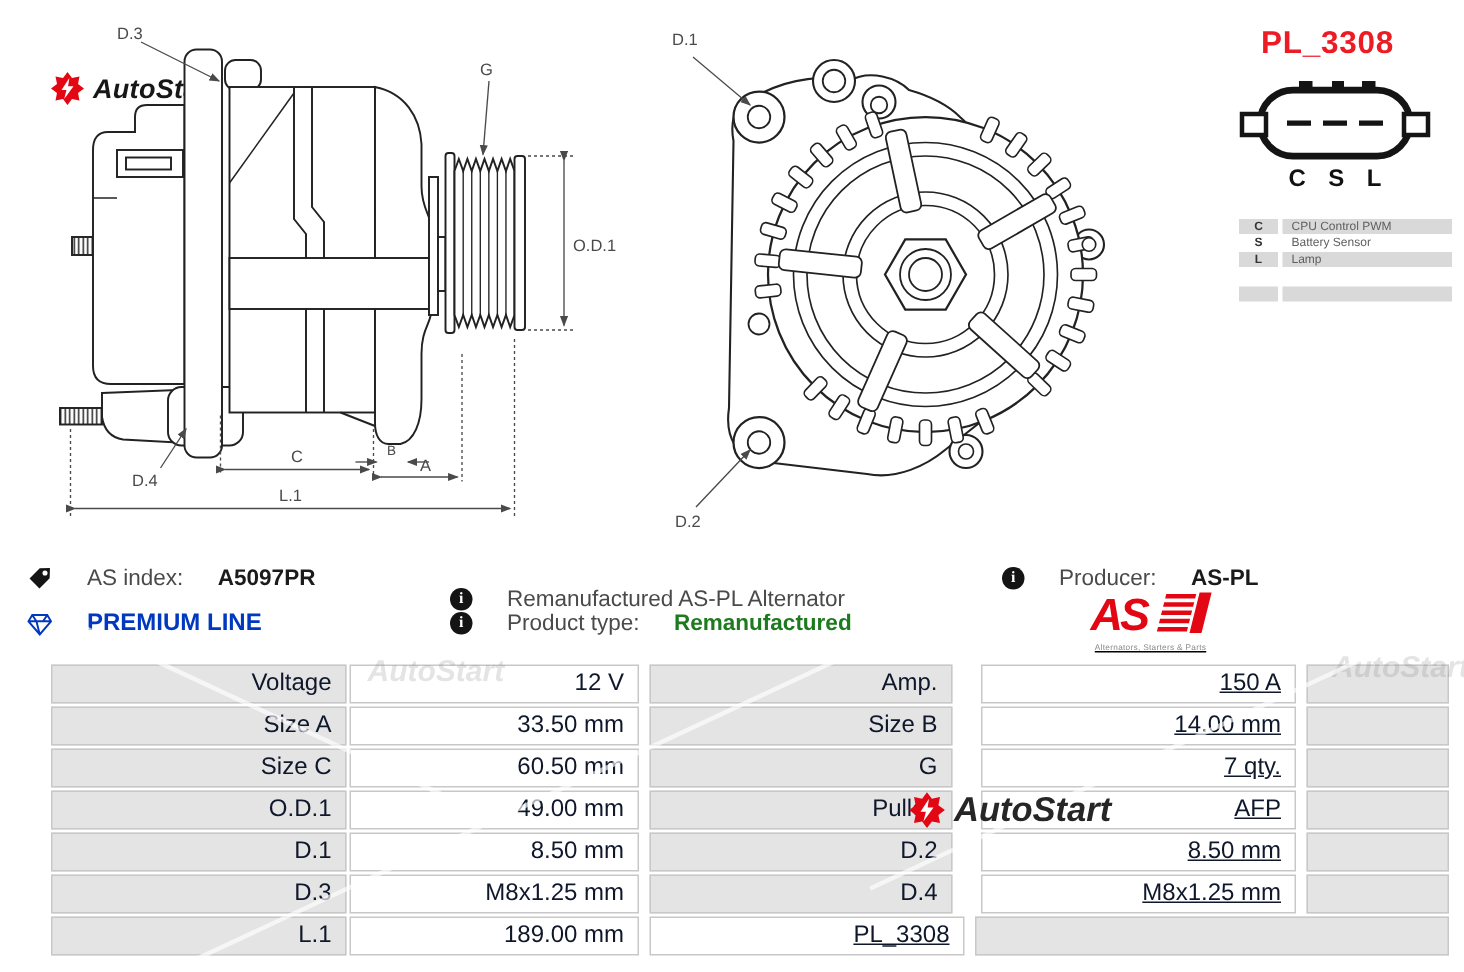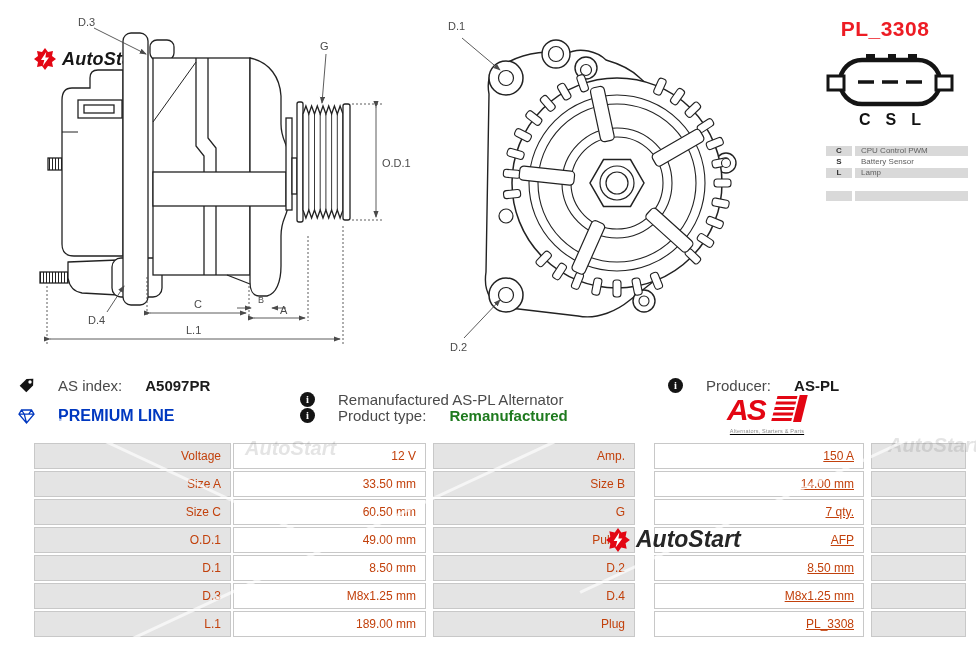--- a/index.html
+++ b/index.html
@@ -28,21 +28,21 @@
   .info-item b{color:#1b1b1b;}
   .info-i{width:15px;height:15px;border-radius:50%;background:#141414;color:#fff;
           display:inline-flex;align-items:center;justify-content:center;
           font-size:10.5px;font-weight:bold;font-family:"Liberation Serif",serif;flex:0 0 auto;}
   .info-i::before{content:"i";}
   .premium{color:#0038c0;font-weight:bold;font-size:16px;}
   .aslogo-tag{font-size:5.5px;color:#8a8a8a;text-align:center;letter-spacing:.2px;margin-top:-1px;}
 
   
   .spec{left:10px;top:443px;width:956px;}
-  .srow{display:flex;height:26px;margin-bottom:2px;font-size:12px;color:#c2410c;padding-left:24px;}
+  .srow{display:flex;height:26px;margin-bottom:2px;font-size:16px;color:#0f172a;padding-left:24px;}
   .cell{box-sizing:border-box;border:1px solid #c8c8c8;line-height:24px;text-align:right;padding-right:9px;}
   .cl{background:#e4e4e4;}
   .cv{background:#ffffff;}
   .w-l1{width:197px;margin-right:2px;}
   .w-v1{width:193px;margin-right:7px;}
   .w-l2{width:202px;margin-right:19px;}
   .w-v2{width:210px;margin-right:7px;text-decoration:underline;}
   .w-l3{flex:1;}
 
   
@@ -338,21 +338,20 @@
   <div class="srow">
     <div class="cell cl w-l1">D.3</div>
     <div class="cell cv w-v1">M8x1.25 mm</div>
     <div class="cell cl w-l2">D.4</div>
     <div class="cell cv w-v2">M8x1.25 mm</div>
     <div class="cell cl w-l3"></div>
   </div>
   <div class="srow">
     <div class="cell cl w-l1">L.1</div>
     <div class="cell cv w-v1">189.00 mm</div>
-    <div class="cell cl w-l2">Plug</div>
     <div class="cell cv w-v2">PL_3308</div>
     <div class="cell cl w-l3"></div>
   </div>
 </div>
 
 <div class="abs wm-faint" style="left:245px;top:437px;">AutoStart</div>
 <div class="abs wm-faint" style="left:888px;top:434px;">AutoStart</div>
 <div class="abs stripe" style="left:30px;top:545px;width:600px;transform:rotate(-25deg);"></div>
 <div class="abs stripe" style="left:560px;top:500px;width:430px;transform:rotate(-25deg);"></div>
 <div class="abs stripe" style="left:20px;top:470px;width:300px;transform:rotate(25deg);"></div>

